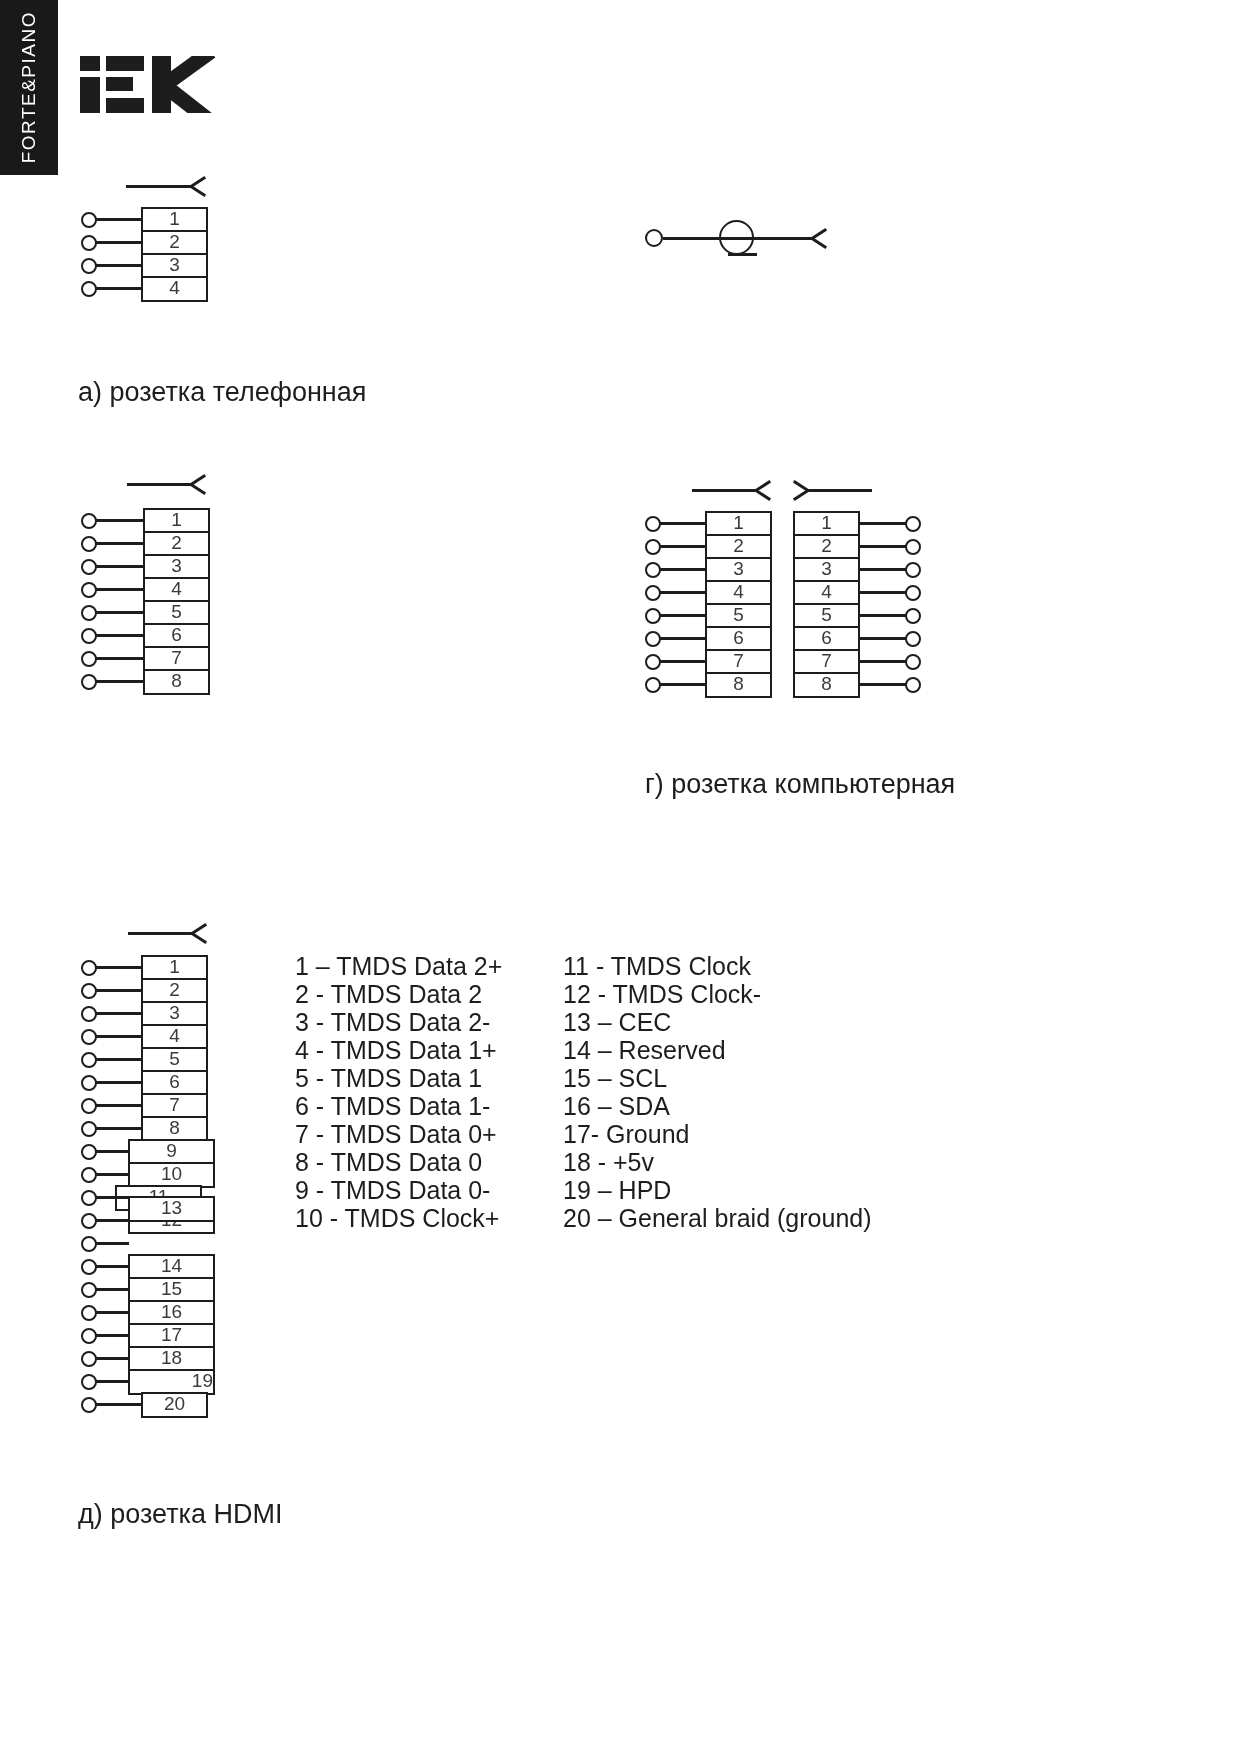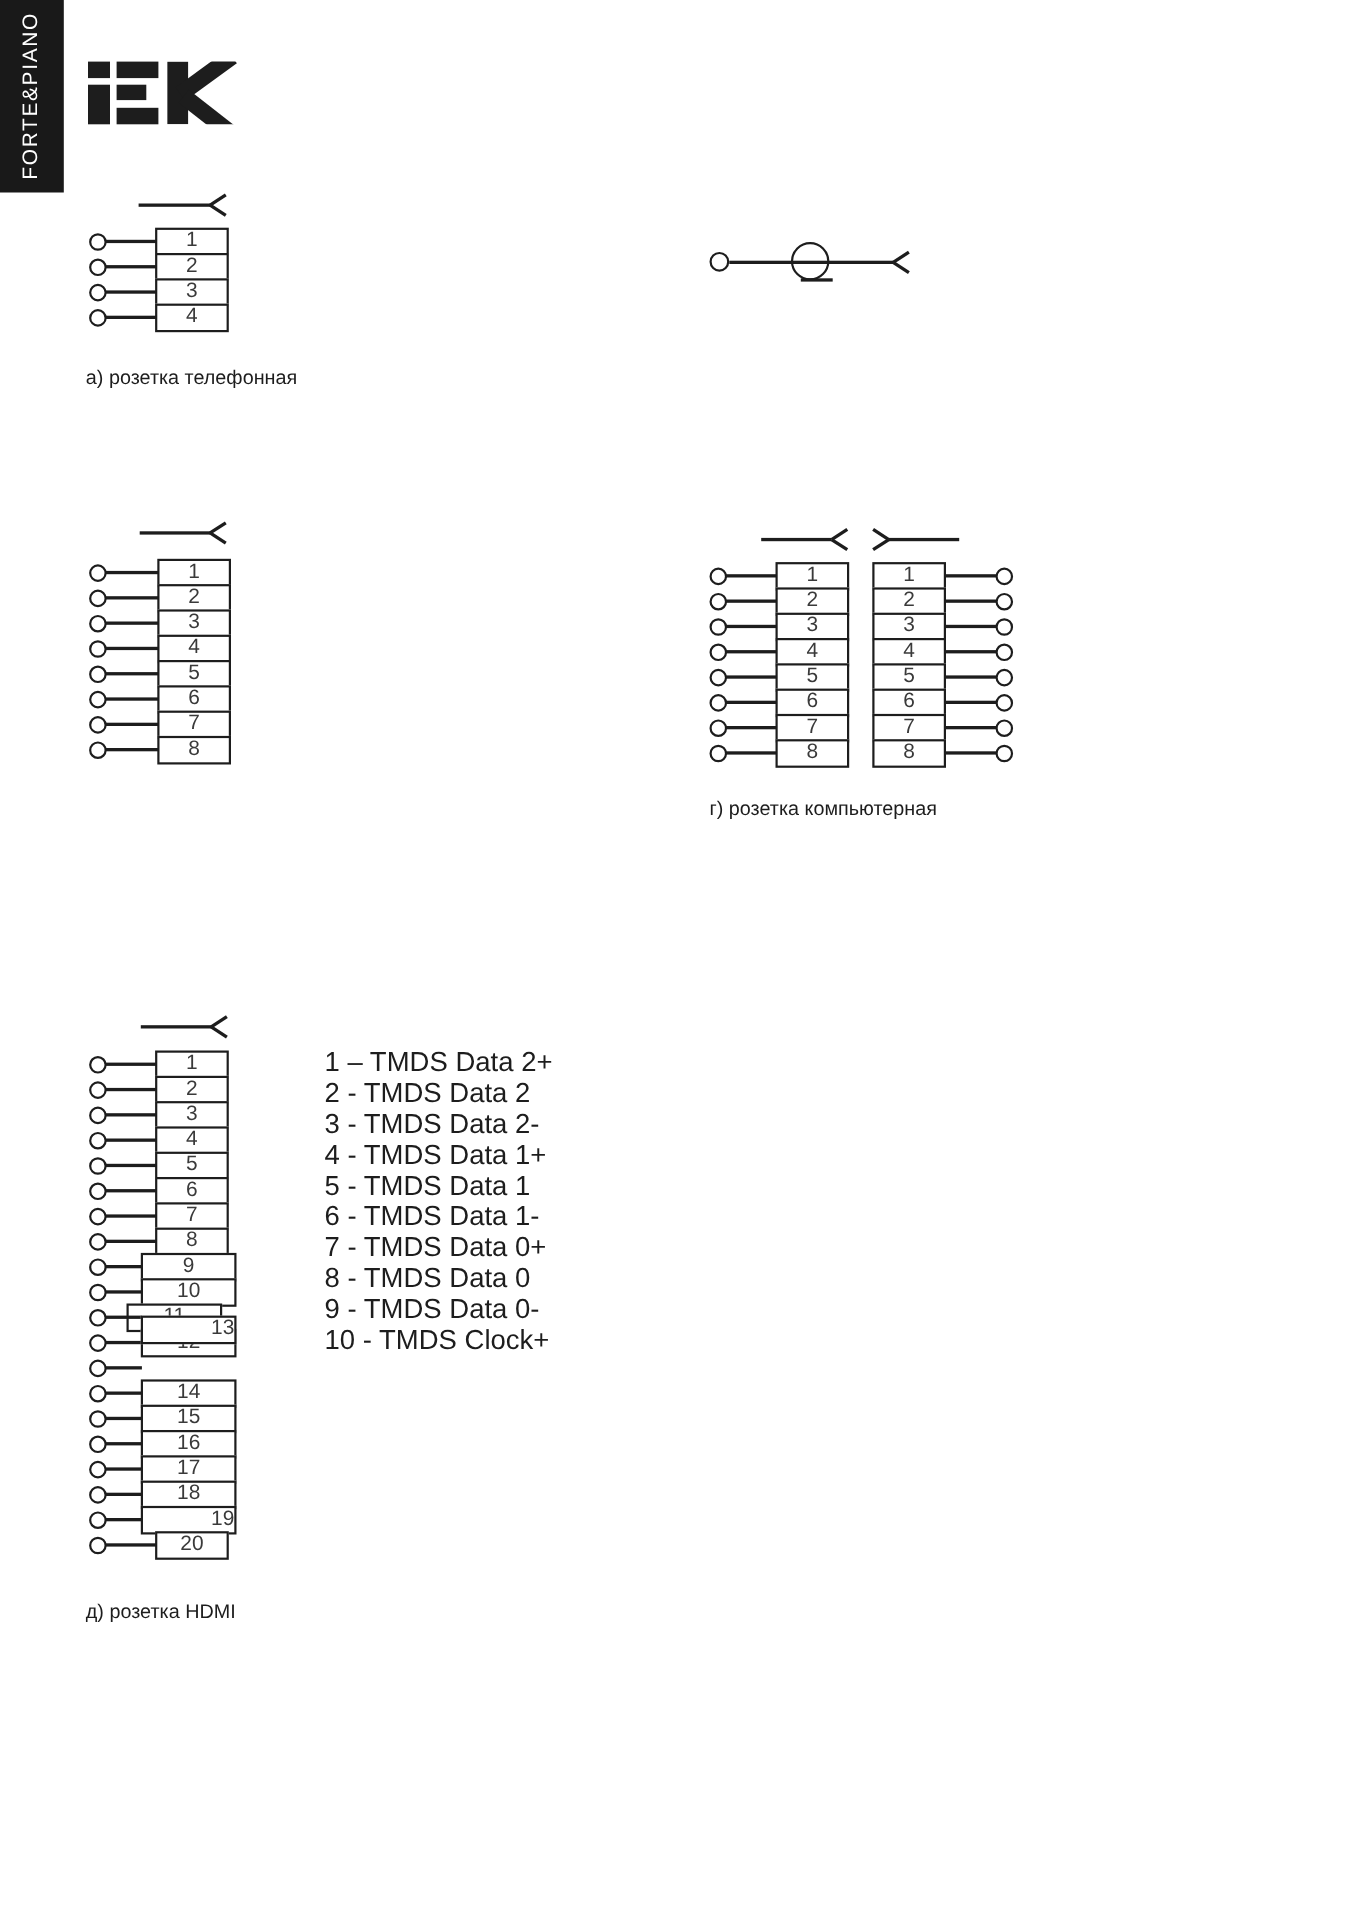--- a/index.html
+++ b/index.html
@@ -57,21 +57,21 @@
   .pin-circle{
     position:absolute;width:16px;height:16px;box-sizing:border-box;
     border:2.5px solid var(--ink);border-radius:50%;background:var(--paper);
   }
   .wire{position:absolute;height:3px;background:var(--ink);}
   .ring{
     position:absolute;box-sizing:border-box;border:2.5px solid var(--ink);
     border-radius:50%;background:transparent;
   }
   
-  .caption{position:absolute;font-size:18px;white-space:nowrap;color:var(--ink);}
+  .caption{position:absolute;font-size:27px;white-space:nowrap;color:var(--ink);margin-top:44px;}
   #cap-a{left:78px;top:333px;}
   #cap-b{left:642px;top:333px;}
   #cap-v{left:72px;top:725px;}
   #cap-g{left:645px;top:725px;}
   #cap-d{left:78px;top:1455px;}
   .figure-caption{position:absolute;left:118px;top:1574px;font-size:26px;white-space:nowrap;color:var(--ink);}
   
   .legend{position:absolute;top:952px;}
   #legend-left{left:295px;}
   #legend-right{left:563px;}
@@ -234,21 +234,21 @@
       <div class="wire" style="left: 96px; top: 1150.25px; width: 33px;"></div>
       <div class="pin-row" style="left: 128px; top: 1162px; width: 87px;">10</div>
       <div class="pin-circle" style="left: 81px; top: 1166.75px;"></div>
       <div class="wire" style="left: 96px; top: 1173.25px; width: 33px;"></div>
       <div class="pin-row" style="left: 115px; top: 1185px; width: 87px;">11</div>
       <div class="pin-circle" style="left: 81px; top: 1189.75px;"></div>
       <div class="wire" style="left: 96px; top: 1196.25px; width: 33px;"></div>
       <div class="pin-row" style="left: 128px; top: 1208px; width: 87px;">12</div>
       <div class="pin-circle" style="left: 81px; top: 1212.75px;"></div>
       <div class="wire" style="left: 96px; top: 1219.25px; width: 33px;"></div>
-      <div class="pin-row" style="left: 128px; top: 1196px; width: 87px; text-align: right;">13</div>
+      <div class="pin-row" style="left: 128px; top: 1196px; width: 87px;">13</div>
       <div class="pin-circle" style="left: 81px; top: 1235.75px;"></div>
       <div class="wire" style="left: 96px; top: 1242.25px; width: 33px;"></div>
       <div class="pin-row" style="left: 128px; top: 1254px; width: 87px;">14</div>
       <div class="pin-circle" style="left: 81px; top: 1258.75px;"></div>
       <div class="wire" style="left: 96px; top: 1265.25px; width: 33px;"></div>
       <div class="pin-row" style="left: 128px; top: 1277px; width: 87px;">15</div>
       <div class="pin-circle" style="left: 81px; top: 1281.75px;"></div>
       <div class="wire" style="left: 96px; top: 1288.25px; width: 33px;"></div>
       <div class="pin-row" style="left: 128px; top: 1300px; width: 87px;">16</div>
       <div class="pin-circle" style="left: 81px; top: 1304.75px;"></div>
@@ -276,15 +276,27 @@
       <div class="legend-line">2 - TMDS Data 2</div>
       <div class="legend-line">3 - TMDS Data 2-</div>
       <div class="legend-line">4 - TMDS Data 1+</div>
       <div class="legend-line">5 - TMDS Data 1</div>
       <div class="legend-line">6 - TMDS Data 1-</div>
       <div class="legend-line">7 - TMDS Data 0+</div>
       <div class="legend-line">8 - TMDS Data 0</div>
       <div class="legend-line">9 - TMDS Data 0-</div>
       <div class="legend-line">10 - TMDS Clock+</div>
     </div>
+  <div class="legend" id="legend-right">
+      <div class="legend-line">11 - TMDS Clock</div>
+      <div class="legend-line">12 - TMDS Clock-</div>
+      <div class="legend-line">13 – CEC</div>
+      <div class="legend-line">14 – Reserved</div>
+      <div class="legend-line">15 – SCL</div>
+      <div class="legend-line">16 – SDA</div>
+      <div class="legend-line">17- Ground</div>
+      <div class="legend-line">18 - +5v</div>
+      <div class="legend-line">19 – HPD</div>
+      <div class="legend-line">20 – General braid (ground)</div>
+    </div>
 
 
 </div>
 
 </body></html>

